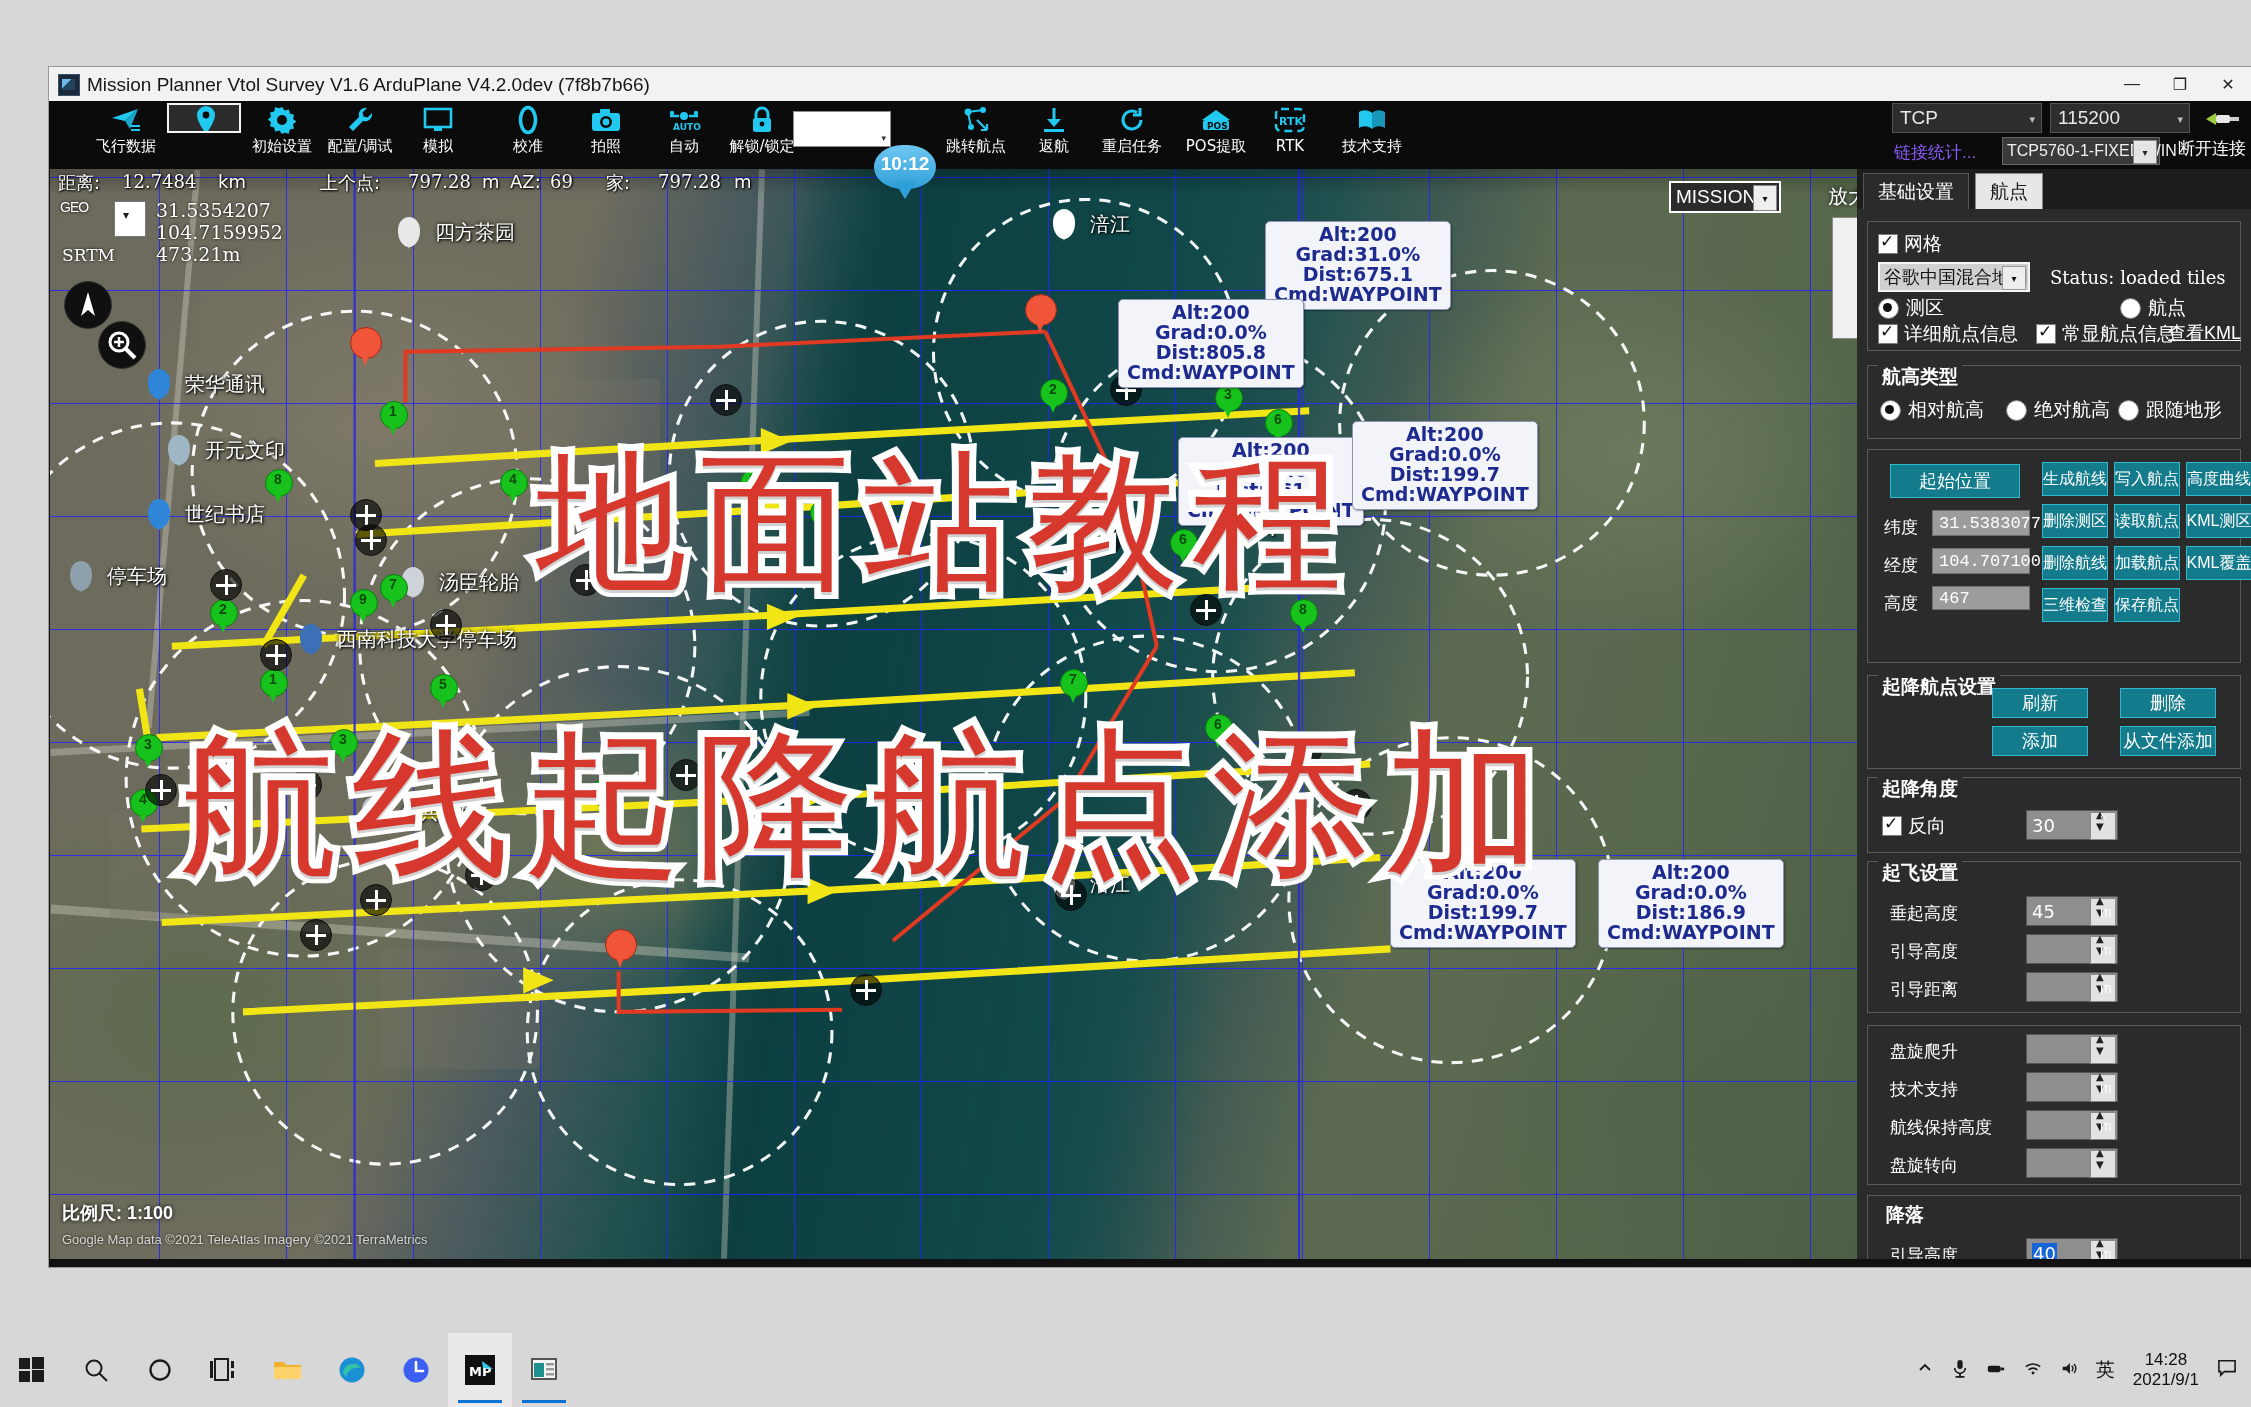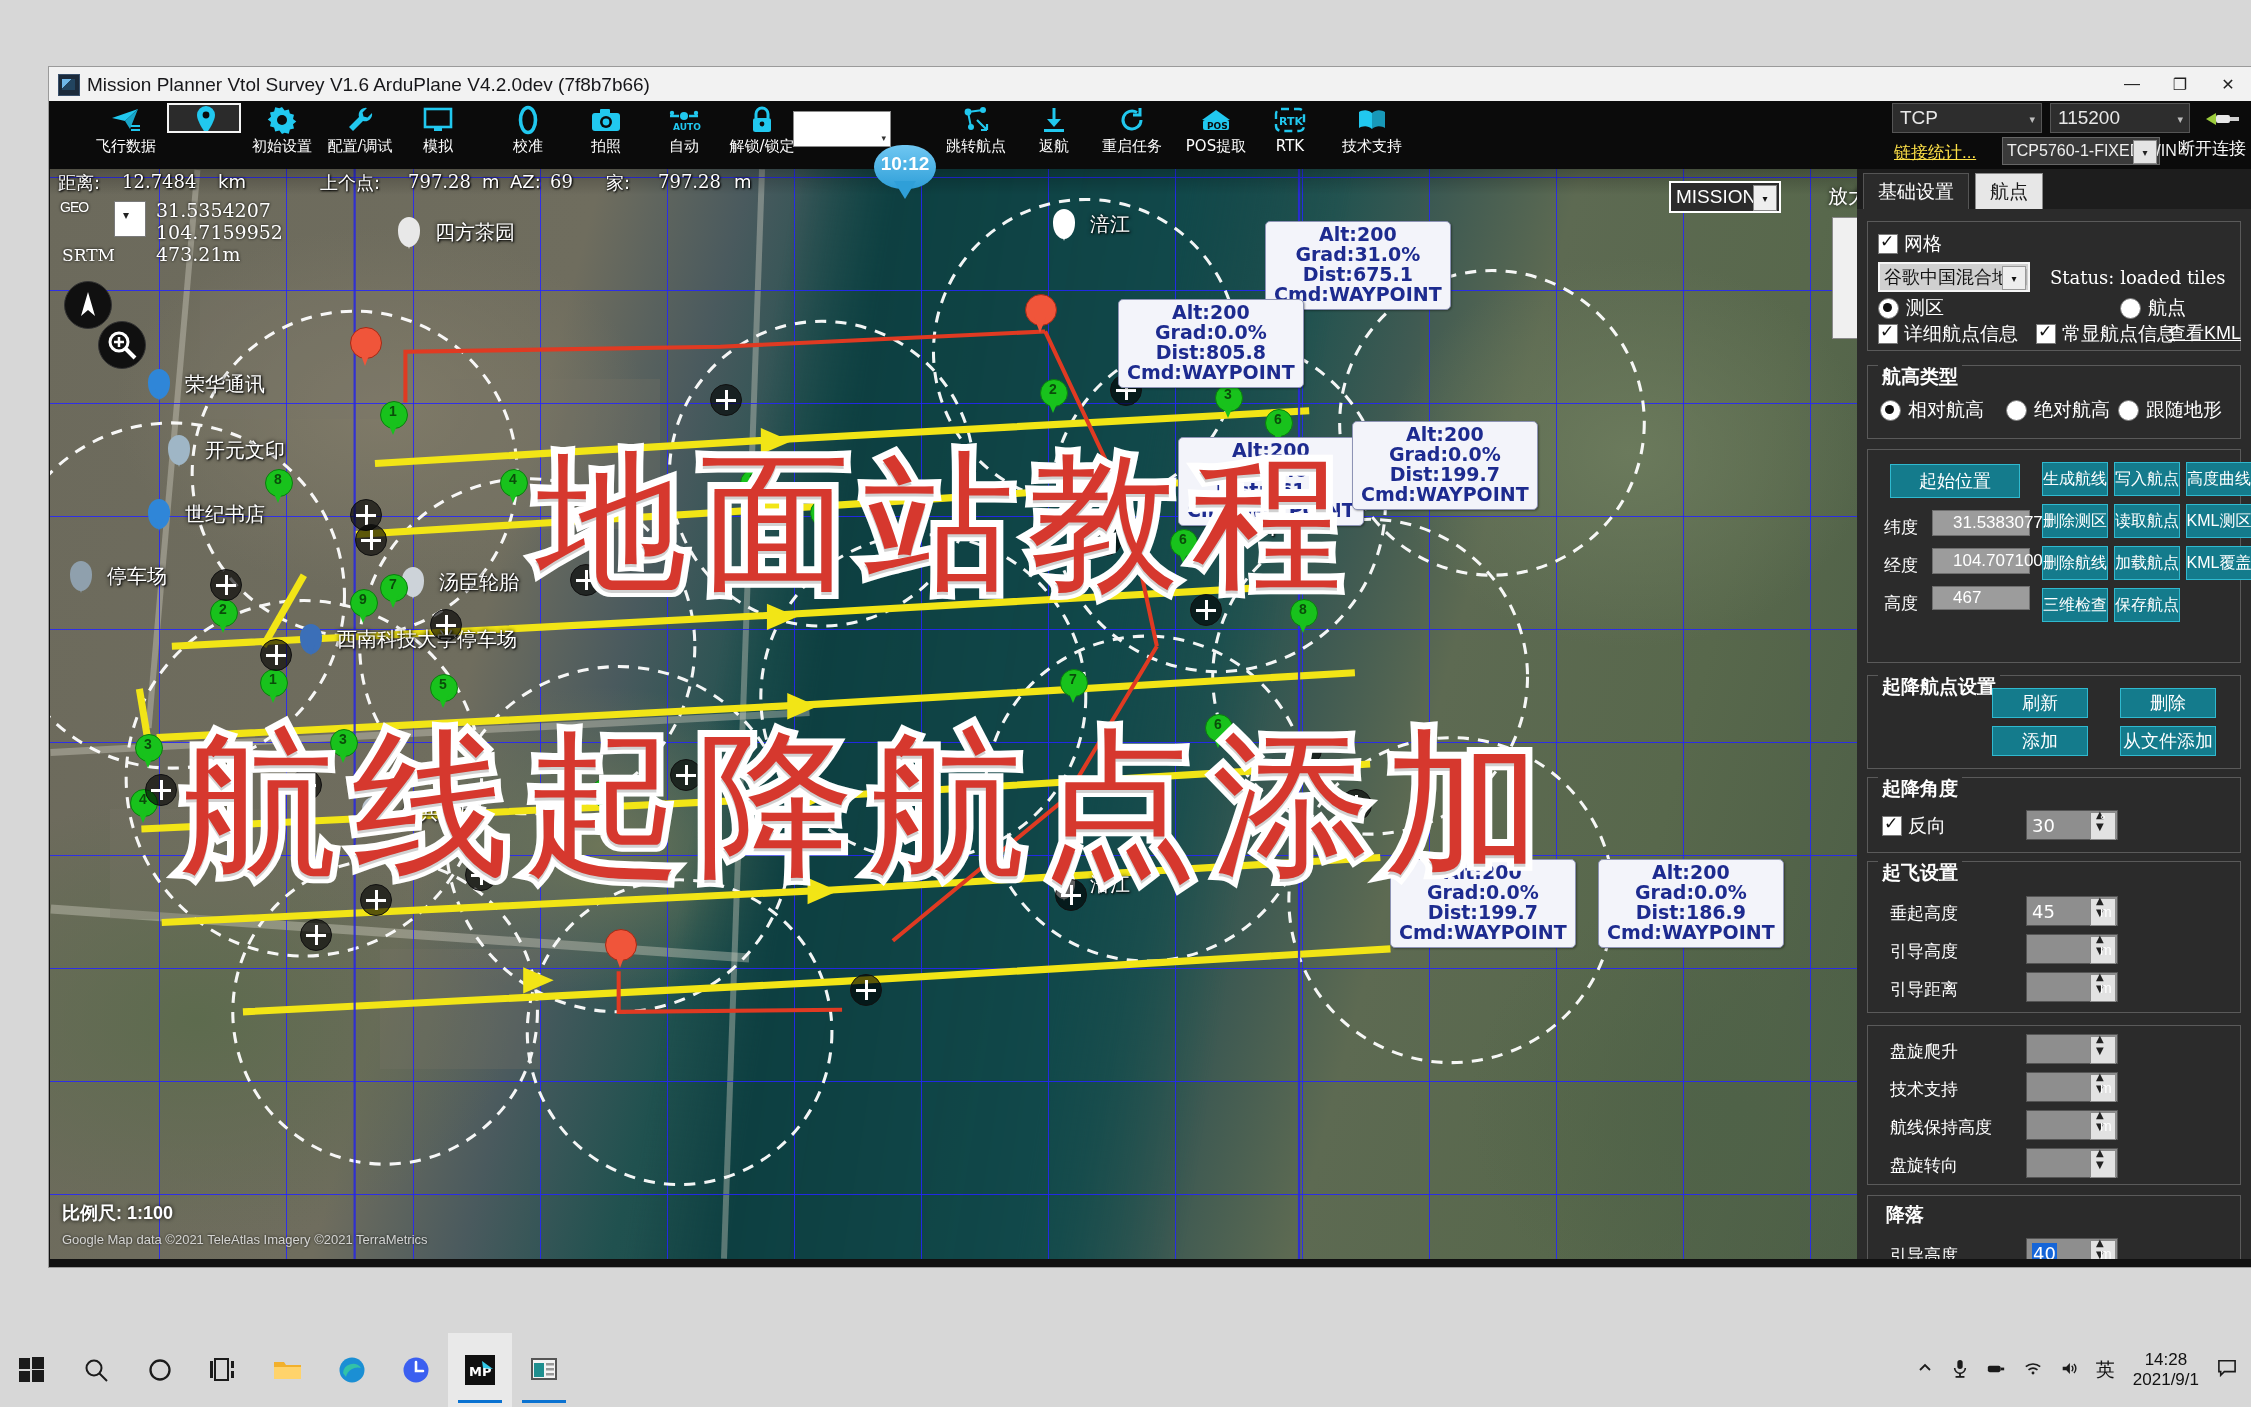--- a/index.html
+++ b/index.html
@@ -34,21 +34,21 @@
      background:linear-gradient(#6fc7f2,#2f9fd8);}
   .time-bubble .tip{position:absolute;left:20px;top:36px;width:0;height:0;border-left:11px solid transparent;
      border-right:11px solid transparent;border-top:18px solid #2f9fd8;}
   .time-bubble .t{position:absolute;left:0;top:8px;width:62px;text-align:center;font-size:19px;color:#fff;font-weight:bold;}
 
   
   .connbar{position:absolute;right:0;top:34px;width:368px;height:68px;background:#0b0b0b;z-index:12;}
   .cb-sel{position:absolute;height:30px;background:#2d2d2d;border:1px solid #555;color:#e8e8e8;font-size:19px;
      display:flex;align-items:center;padding-left:7px;box-sizing:border-box;}
   .cb-sel .ar{position:absolute;right:6px;top:9px;font-size:11px;color:#bdbdbd;}
-  .cb-link{position:absolute;font-size:17px;color:#fde047;text-decoration:underline;}
+  .cb-link{position:absolute;font-size:17px;color:#8b5cf6;}
   .cb-port{position:absolute;left:118px;top:36px;width:158px;height:28px;background:#3a3a3a;border:1px solid #666;
      color:#efefef;font-size:16px;display:flex;align-items:center;padding-left:4px;box-sizing:border-box;white-space:nowrap;}
   .cb-port .pb{position:absolute;right:2px;top:2px;width:22px;height:22px;background:#e4e4e4;border:1px solid #888;
      display:flex;align-items:center;justify-content:center;font-size:10px;color:#222;}
   .cb-discon{position:absolute;right:6px;top:36px;font-size:17px;color:#fff;white-space:nowrap;}
   .plug{position:absolute;right:10px;top:4px;width:40px;height:28px;}
 
   
   .map{position:absolute;left:1px;top:102px;width:1808px;height:1090px;overflow:hidden;background:#4a5c4a;padding-left:28px;}
   .map-base{position:absolute;inset:0;
@@ -157,21 +157,21 @@
 
   .sel{position:absolute;height:30px;background:#d0d0d0;border:2px solid #f5f5f5;color:#111;font-size:18px;
      display:flex;align-items:center;padding-left:4px;box-sizing:border-box;white-space:nowrap;overflow:hidden;}
   .sel .b{position:absolute;right:2px;top:2px;width:22px;height:22px;background:#eee;border:1px solid #999;
      display:flex;align-items:center;justify-content:center;font-size:10px;color:#111;}
 
   .btn{position:absolute;background:#147b8c;border:1px solid #2fb9cf;color:#ffffff;font-size:18px;
      display:flex;align-items:center;justify-content:center;box-sizing:border-box;white-space:nowrap;}
 
   .txtf{position:absolute;background:#9c9c9c;border:1px solid #6f6f6f;color:#fff;font-size:17px;
-     display:flex;align-items:center;padding-left:20px;box-sizing:border-box;font-family:Liberation Sans, sans-serif;}
+     display:flex;align-items:center;padding-left:6px;box-sizing:border-box;font-family:Liberation Mono, monospace;}
 
   .spin{position:absolute;height:30px;background:#8e8e8e;border:1px solid #555;box-sizing:border-box;
      display:flex;align-items:center;padding-left:5px;color:#fff;font-size:18px;font-family:"DejaVu Sans",sans-serif;margin-left:28px;}
   .spin .v{display:inline-block;}
   .spin.selv .v{background:#1565d8;color:#fff;padding:0 1px;}
   .spin .sb{position:absolute;right:1px;top:1px;width:24px;height:26px;background:#e2e2e2;border:1px solid #8a8a8a;}
   .spin .sb:before{content:"▲";position:absolute;left:5px;top:-4px;font-size:10px;color:#222;}
   .spin .sb:after{content:"▼";position:absolute;left:5px;top:8px;font-size:10px;color:#222;}
   .unit{position:absolute;font-size:14px;color:#fff;}
 

